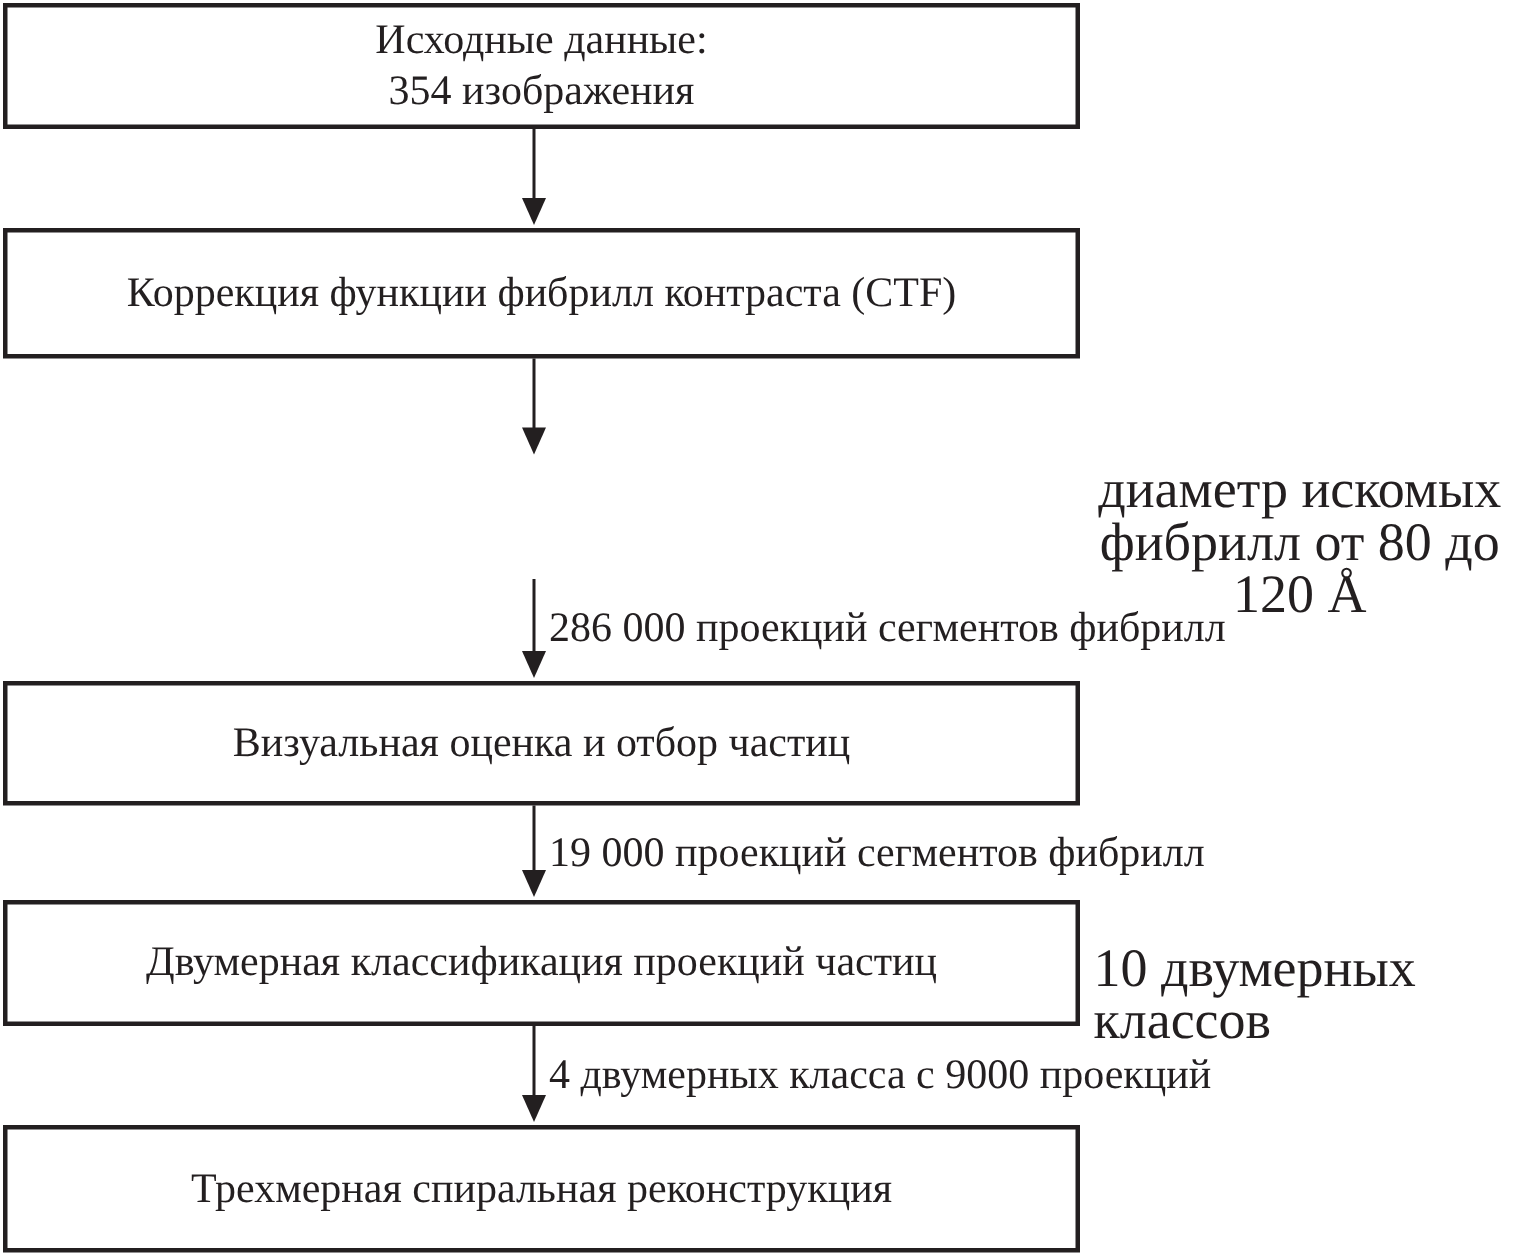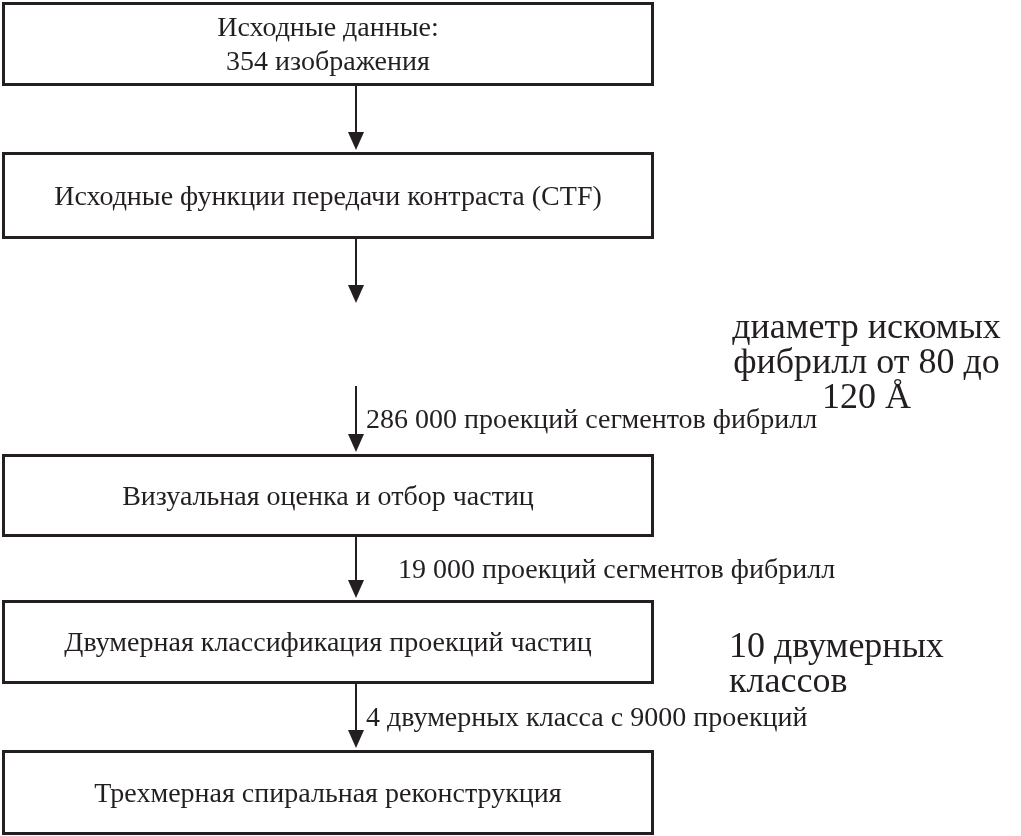--- a/index.html
+++ b/index.html
@@ -12,21 +12,21 @@
     width: 1021px;
     height: 836px;
     background: #ffffff;
     font-family: "Liberation Serif", "DejaVu Serif", serif;
     color: #231f20;
     overflow: hidden;
   }
   .flow-box {
     position: absolute;
     left: 2px;
-    width: 652px;
+    width: 718px;
     border: 3px solid #231f20;
     background: #ffffff;
     box-sizing: border-box;
     display: flex;
     align-items: center;
     justify-content: center;
     text-align: center;
     font-size: 28px;
     line-height: 34px;
     white-space: pre-line;
@@ -74,21 +74,21 @@
   }
 </style>
 </head>
 <body>
 
 <div class="canvas">
 
   <div class="flow-box" style="top:2px; height:84px;">Исходные данные:
 354 изображения</div>
 
-  <div class="flow-box" style="top:152px; height:87px;">Исходные функции передачи контраста (CTF)</div>
+  <div class="flow-box" style="top:152px; height:87px;">Коррекция функции фибрилл контраста (CTF)</div>
 
 
   <div class="flow-box" style="top:600px; height:84px;">Двумерная классификация проекций частиц</div>
 
   <div class="flow-box" style="top:454px; height:83px;">Визуальная оценка и отбор частиц</div>
 
   <div class="flow-box" style="top:750px; height:85px;">Трехмерная спиральная реконструкция</div>
 
   <div class="arrow" style="top:86px; height:64px;">
     <div class="shaft" style="height:48px;"></div>
@@ -110,21 +110,21 @@
     <div class="head"></div>
   </div>
 
   <div class="arrow" style="top:684px; height:64px;">
     <div class="shaft" style="height:48px;"></div>
     <div class="head"></div>
   </div>
 
   <div class="arrow-label" style="top:404px;">286 000 проекций сегментов фибрилл</div>
 
-  <div class="arrow-label" style="top:554px;margin-left:32px;">19 000 проекций сегментов фибрилл</div>
+  <div class="arrow-label" style="top:554px;">19 000 проекций сегментов фибрилл</div>
 
   <div class="arrow-label" style="top:702px;">4 двумерных класса с 9000 проекций</div>
 
   <div class="side-note centered" style="top:309px;">диаметр искомых
 фибрилл от 80 до 120 Å</div>
 
   <div class="side-note" style="left:729px; top:628px;">10 двумерных классов</div>
 
 </div>
 

